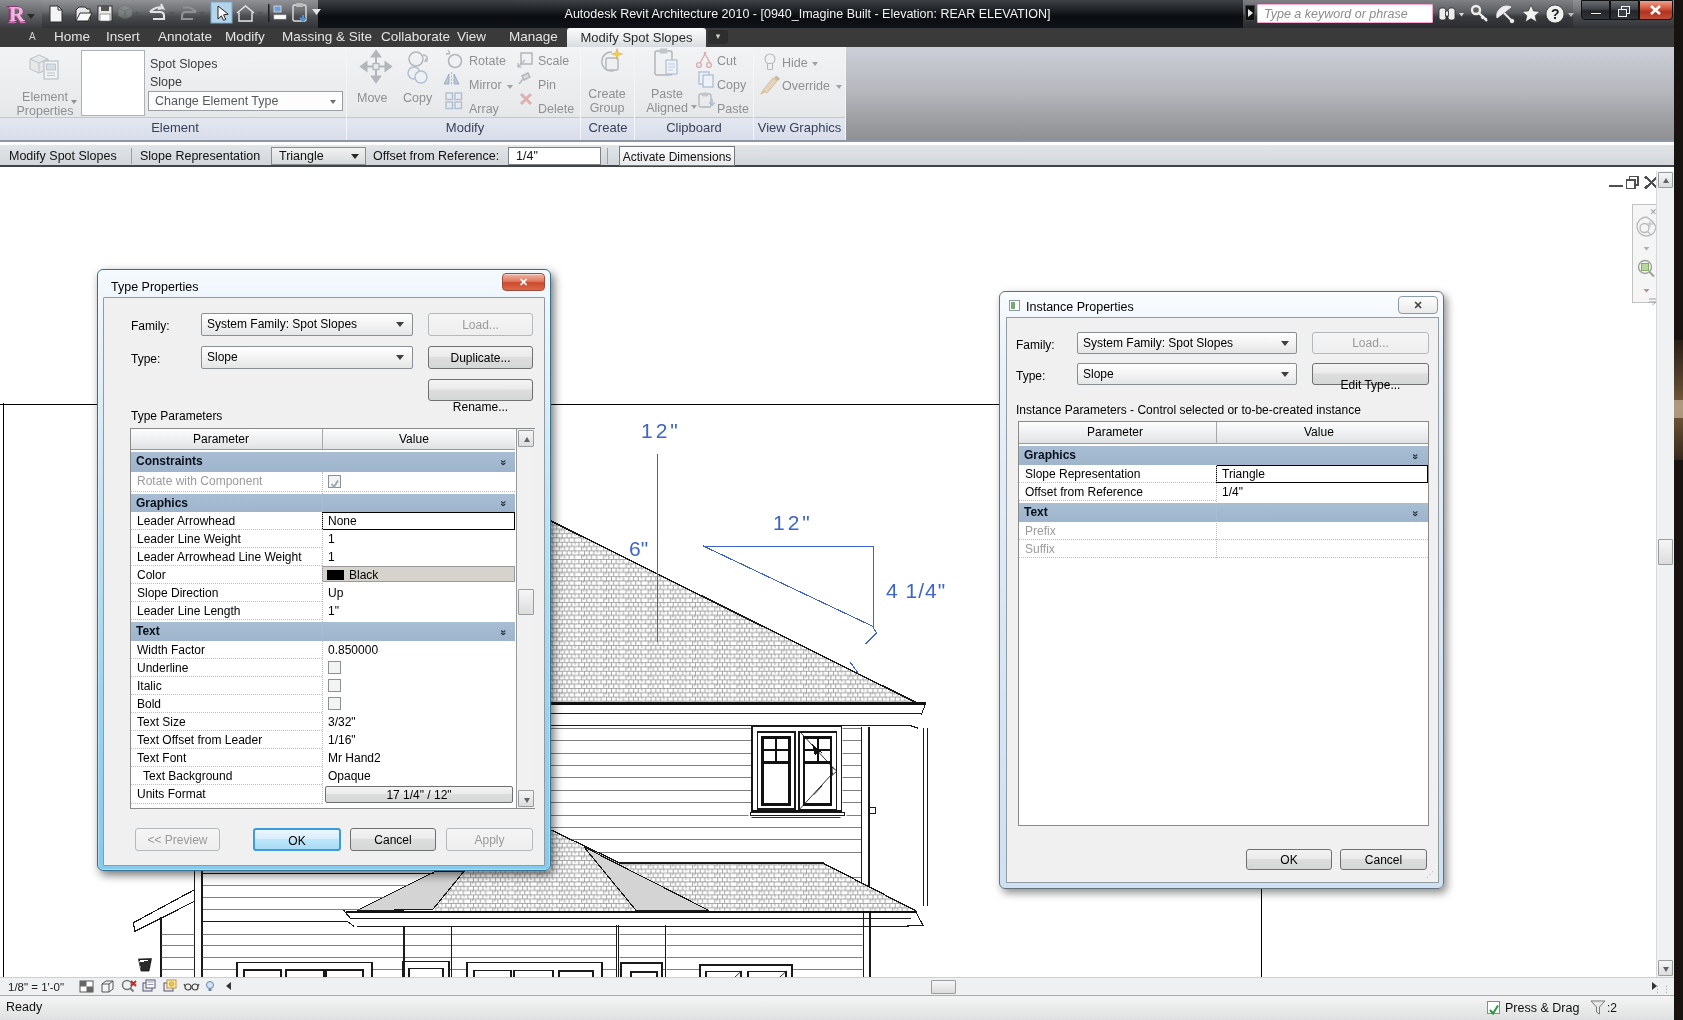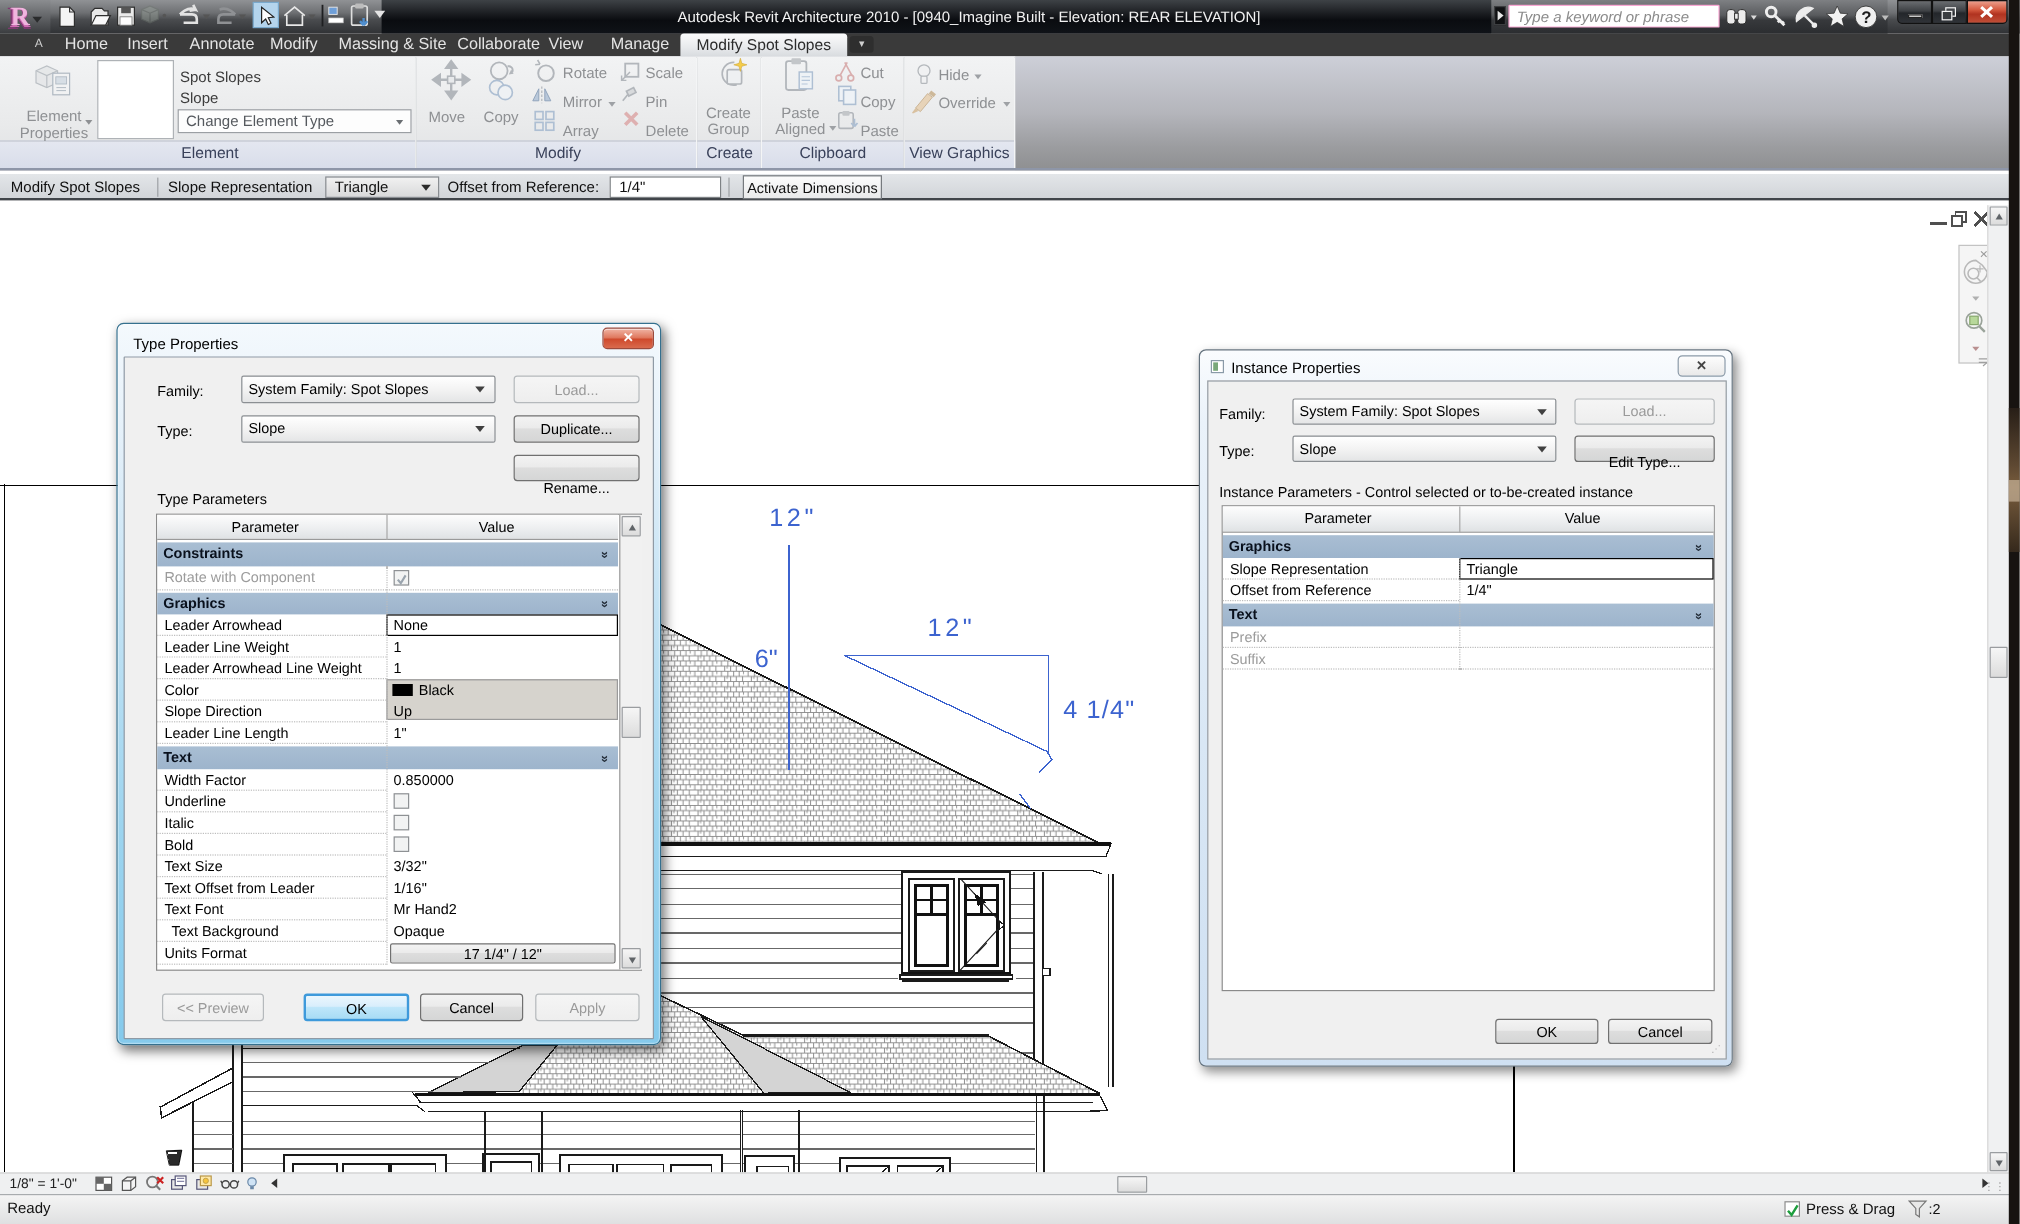--- a/index.html
+++ b/index.html
@@ -607,21 +607,21 @@
             </svg></div>
         <div class="sechead" style="left:0;top:65px;width:384px;height:18px;">Graphics</div>
         <div class="chev" style="left:370px;top:68px;">»</div>
         <div class="prow" style="left:0;top:83px;width:191px;height:18px;">Leader Arrowhead</div>
         <div style="position:absolute;left:191px;top:83px;width:193px;height:18px;border:1.6px solid #000;font-size:12px;padding:1px 0 0 5px;">None</div>
         <div class="prow" style="left:0;top:101px;width:191px;height:18px;">Leader Line Weight</div>
         <div class="pval" style="left:191px;top:101px;">1</div>
         <div class="prow" style="left:0;top:119px;width:191px;height:18px;">Leader Arrowhead Line Weight</div>
         <div class="pval" style="left:191px;top:119px;">1</div>
         <div class="prow" style="left:0;top:137px;width:191px;height:18px;">Color</div>
-        <div style="position:absolute;left:191px;top:137px;width:193px;height:34px;background:#d6d3cd;border:1px solid #9a9a9a;">
+        <div style="position:absolute;left:191px;top:137px;width:193px;height:16px;background:#d6d3cd;border:1px solid #9a9a9a;">
           <div style="position:absolute;left:4px;top:3px;width:17px;height:10px;background:#000;"></div>
           <div class="lbl" style="left:26px;top:1px;">Black</div>
         </div>
         <div class="prow" style="left:0;top:155px;width:191px;height:18px;">Slope Direction</div>
         <div class="pval" style="left:191px;top:155px;">Up</div>
         <div class="prow" style="left:0;top:173px;width:191px;height:18px;">Leader Line Length</div>
         <div class="pval" style="left:191px;top:173px;">1"</div>
         <div class="sechead" style="left:0;top:193px;width:384px;height:19px;">Text</div>
         <div class="chev" style="left:370px;top:197px;">»</div>
         <div class="prow" style="left:0;top:212px;width:191px;height:18px;">Width Factor</div>

